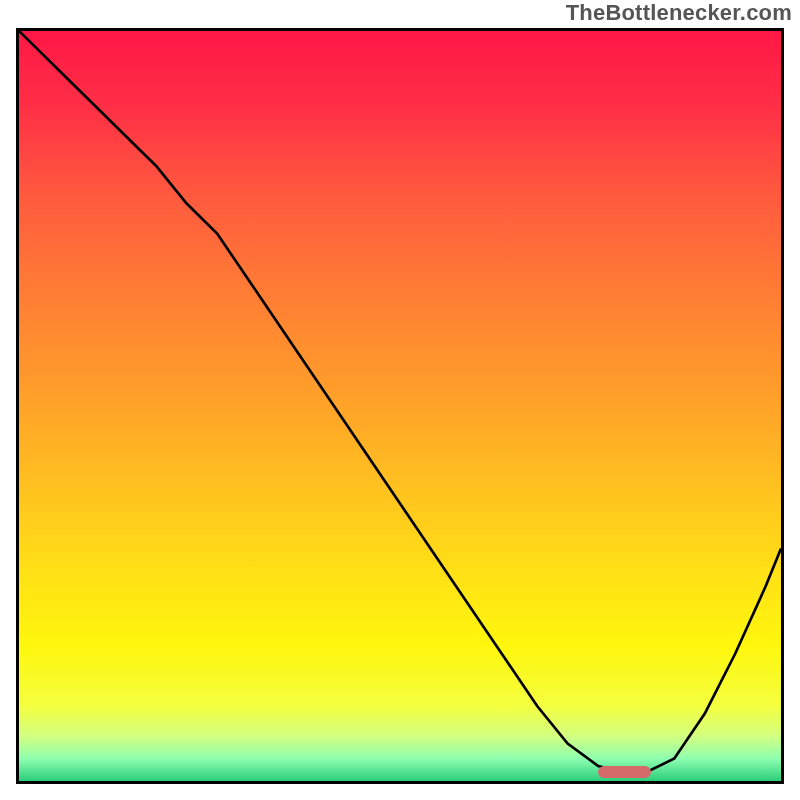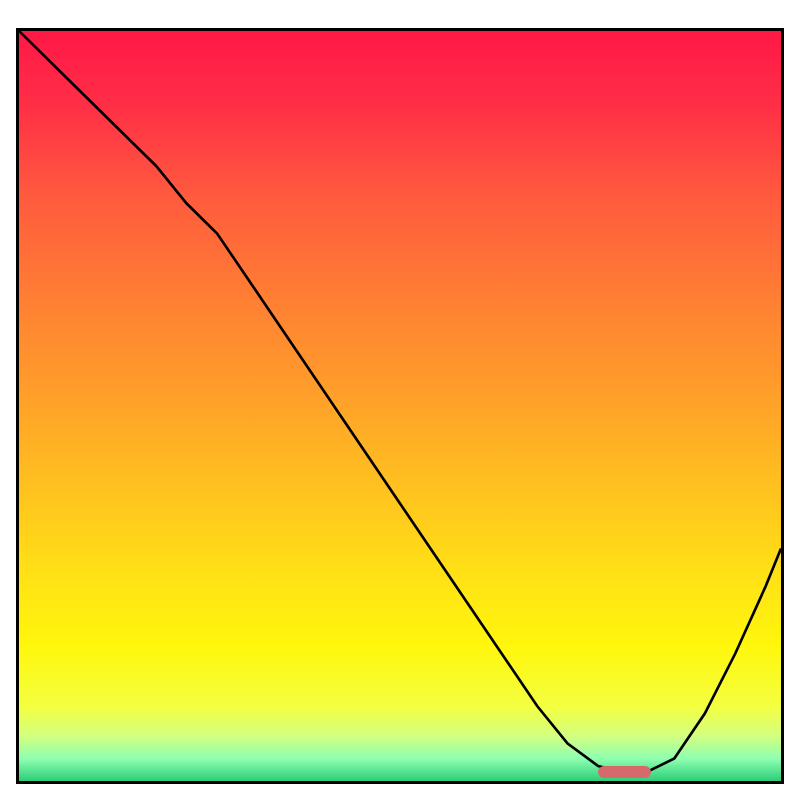--- a/index.html
+++ b/index.html
@@ -53,20 +53,21 @@
     position: absolute;
     background: #d66a6a;
     height: 12px;
     border-radius: 6px;
   }
 </style>
 </head>
 <body>
 <div class="root">
 
+  <div class="watermark">TheBottlenecker.com</div>
 
   <div class="plot-area">
     <div class="gradient" id="gradient" style="background: linear-gradient(rgb(255, 24, 70) 0%, rgb(255, 47, 70) 10%, rgb(255, 90, 62) 22%, rgb(255, 125, 52) 35%, rgb(255, 158, 42) 48%, rgb(255, 191, 32) 60%, rgb(255, 224, 22) 72%, rgb(255, 247, 12) 82%, rgb(244, 255, 64) 90%, rgb(211, 255, 128) 94%, rgb(143, 255, 176) 97%, rgb(43, 206, 122) 100%);"></div>
     <svg class="curve" viewBox="0 0 100 100" preserveAspectRatio="none">
       <path id="curvePath" fill="none" stroke="#000000" stroke-width="0.35" d="M 0.00 0.00 L 6.00 6.00 L 12.00 12.00 L 18.00 18.00 L 22.00 23.00 L 26.00 27.00 L 32.00 36.00 L 38.00 45.00 L 44.00 54.00 L 50.00 63.00 L 56.00 72.00 L 62.00 81.00 L 68.00 90.00 L 72.00 95.00 L 76.00 98.00 L 80.00 99.00 L 82.00 99.00 L 86.00 97.00 L 90.00 91.00 L 94.00 83.00 L 98.00 74.00 L 100.00 69.00"></path>
     </svg>
     <div class="marker" id="marker" style="left: 579.12px; width: 53.34px; top: 735px; background: rgb(214, 106, 106);"></div>
   </div>
 
 </div>

